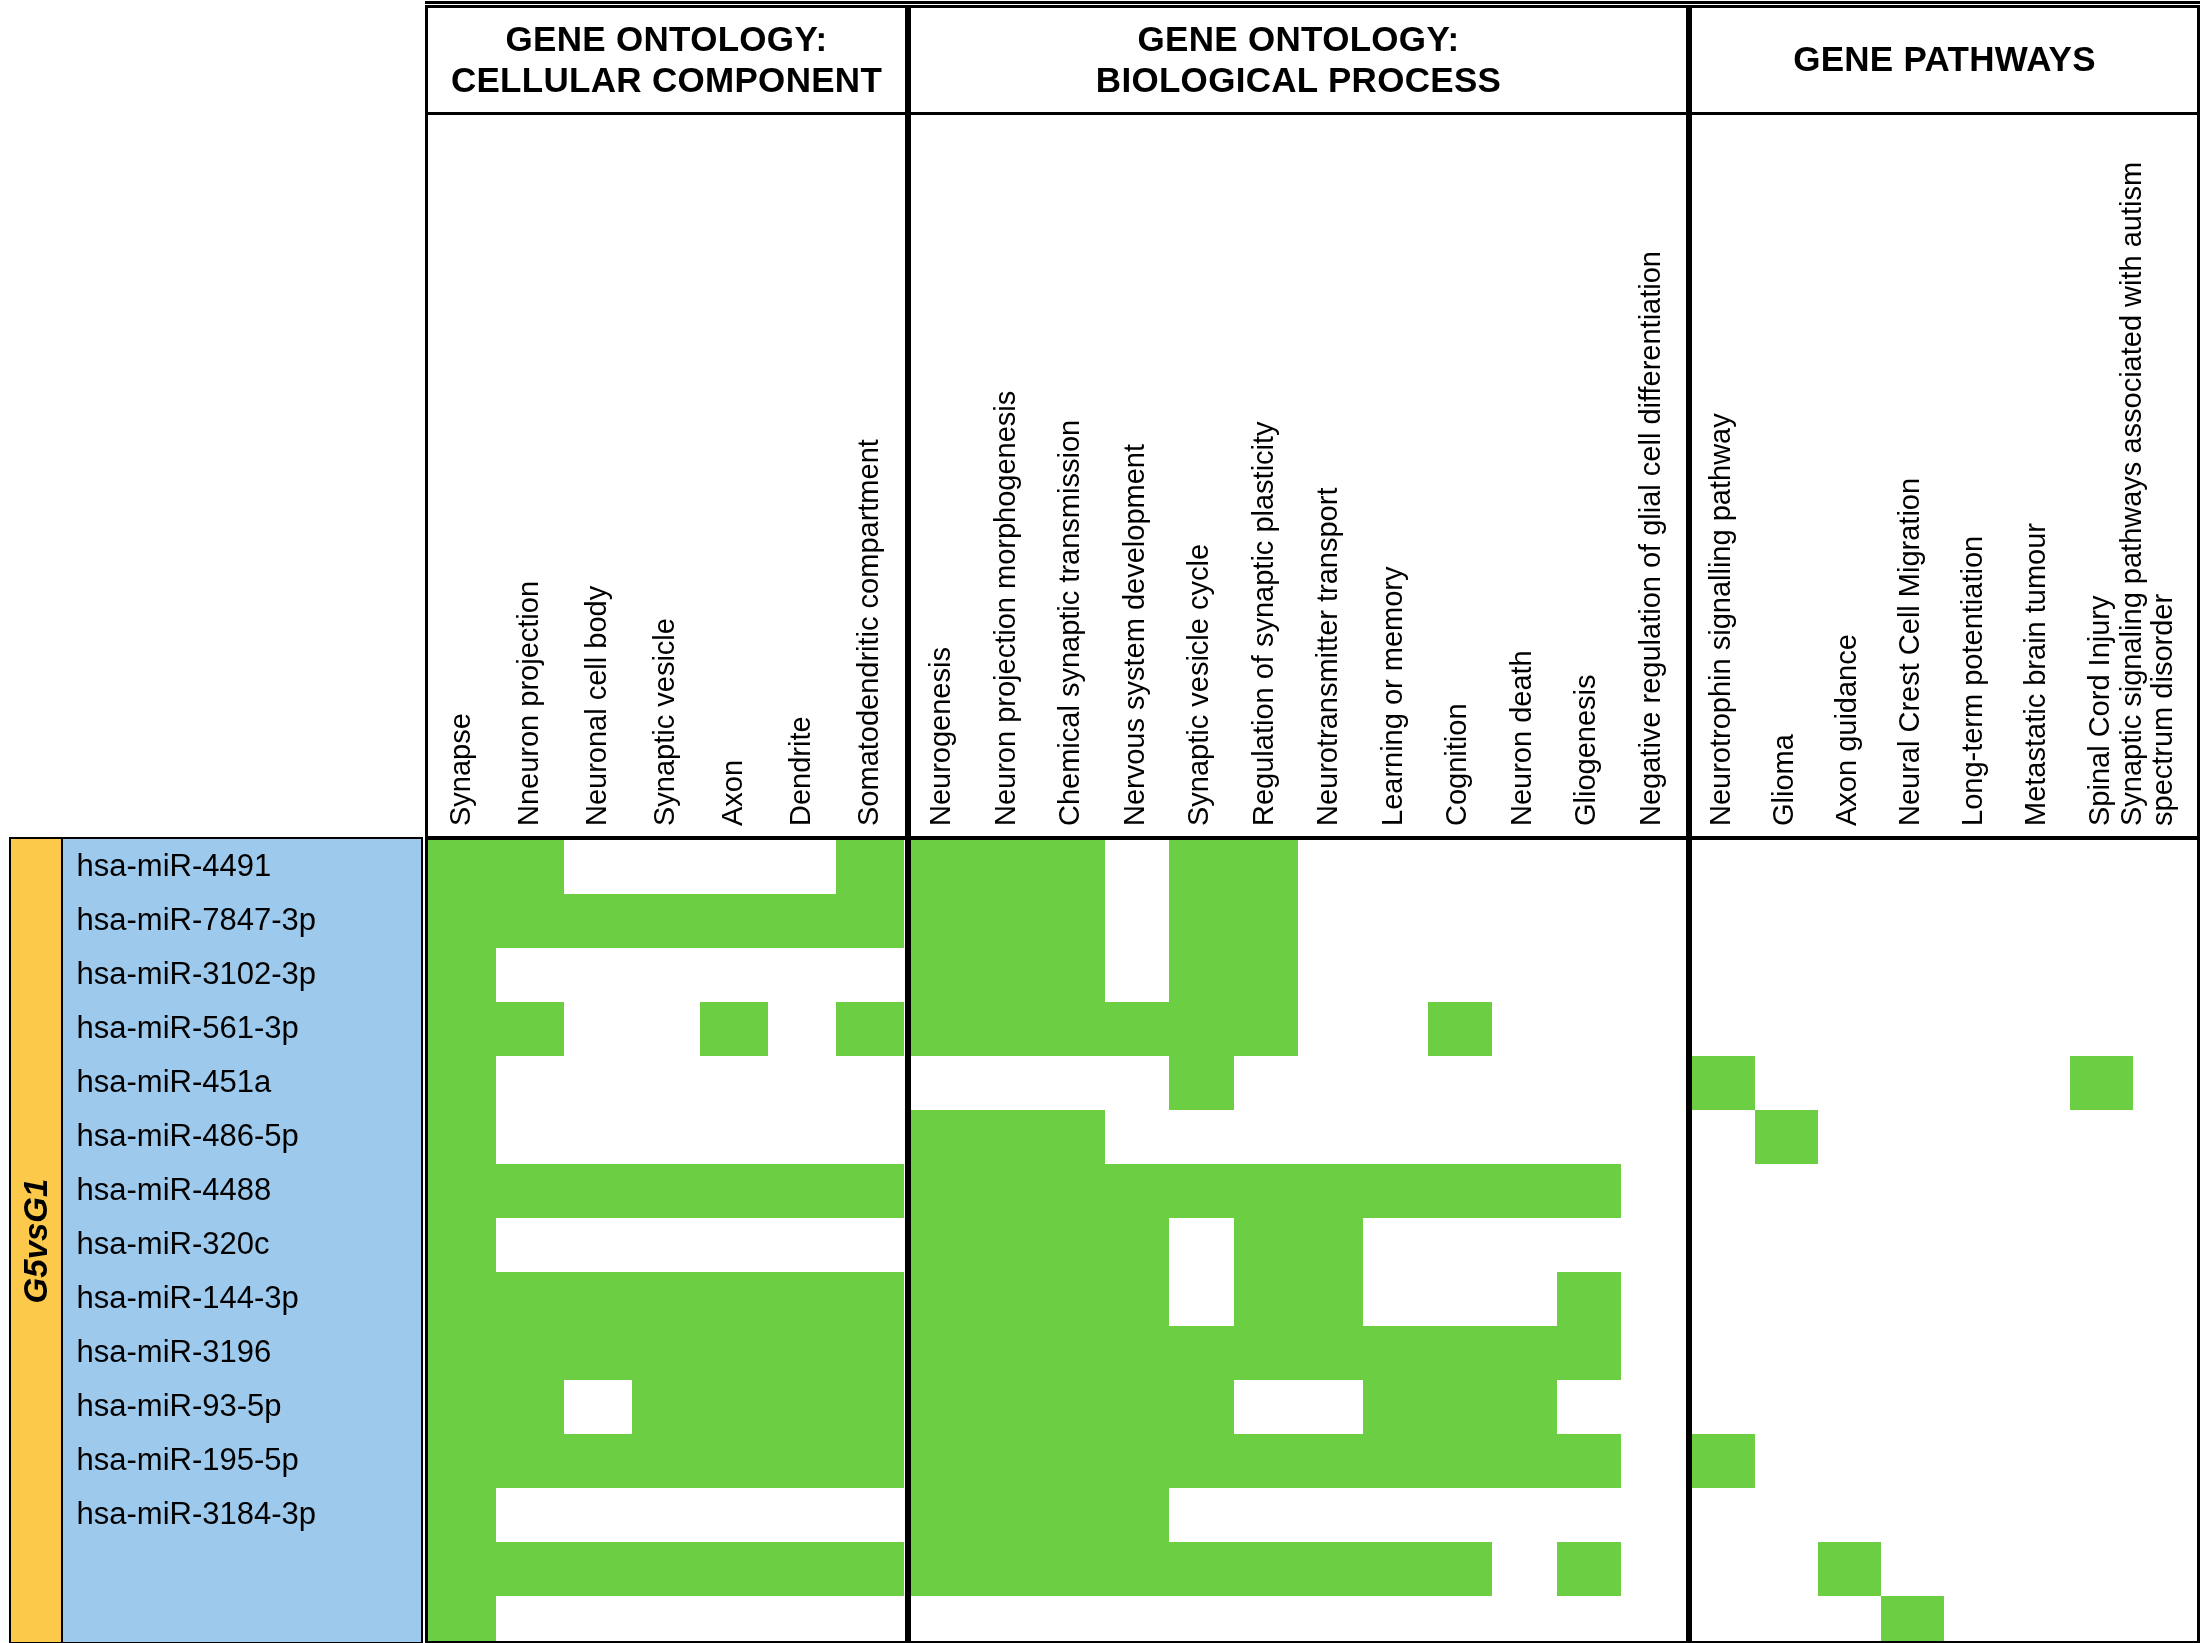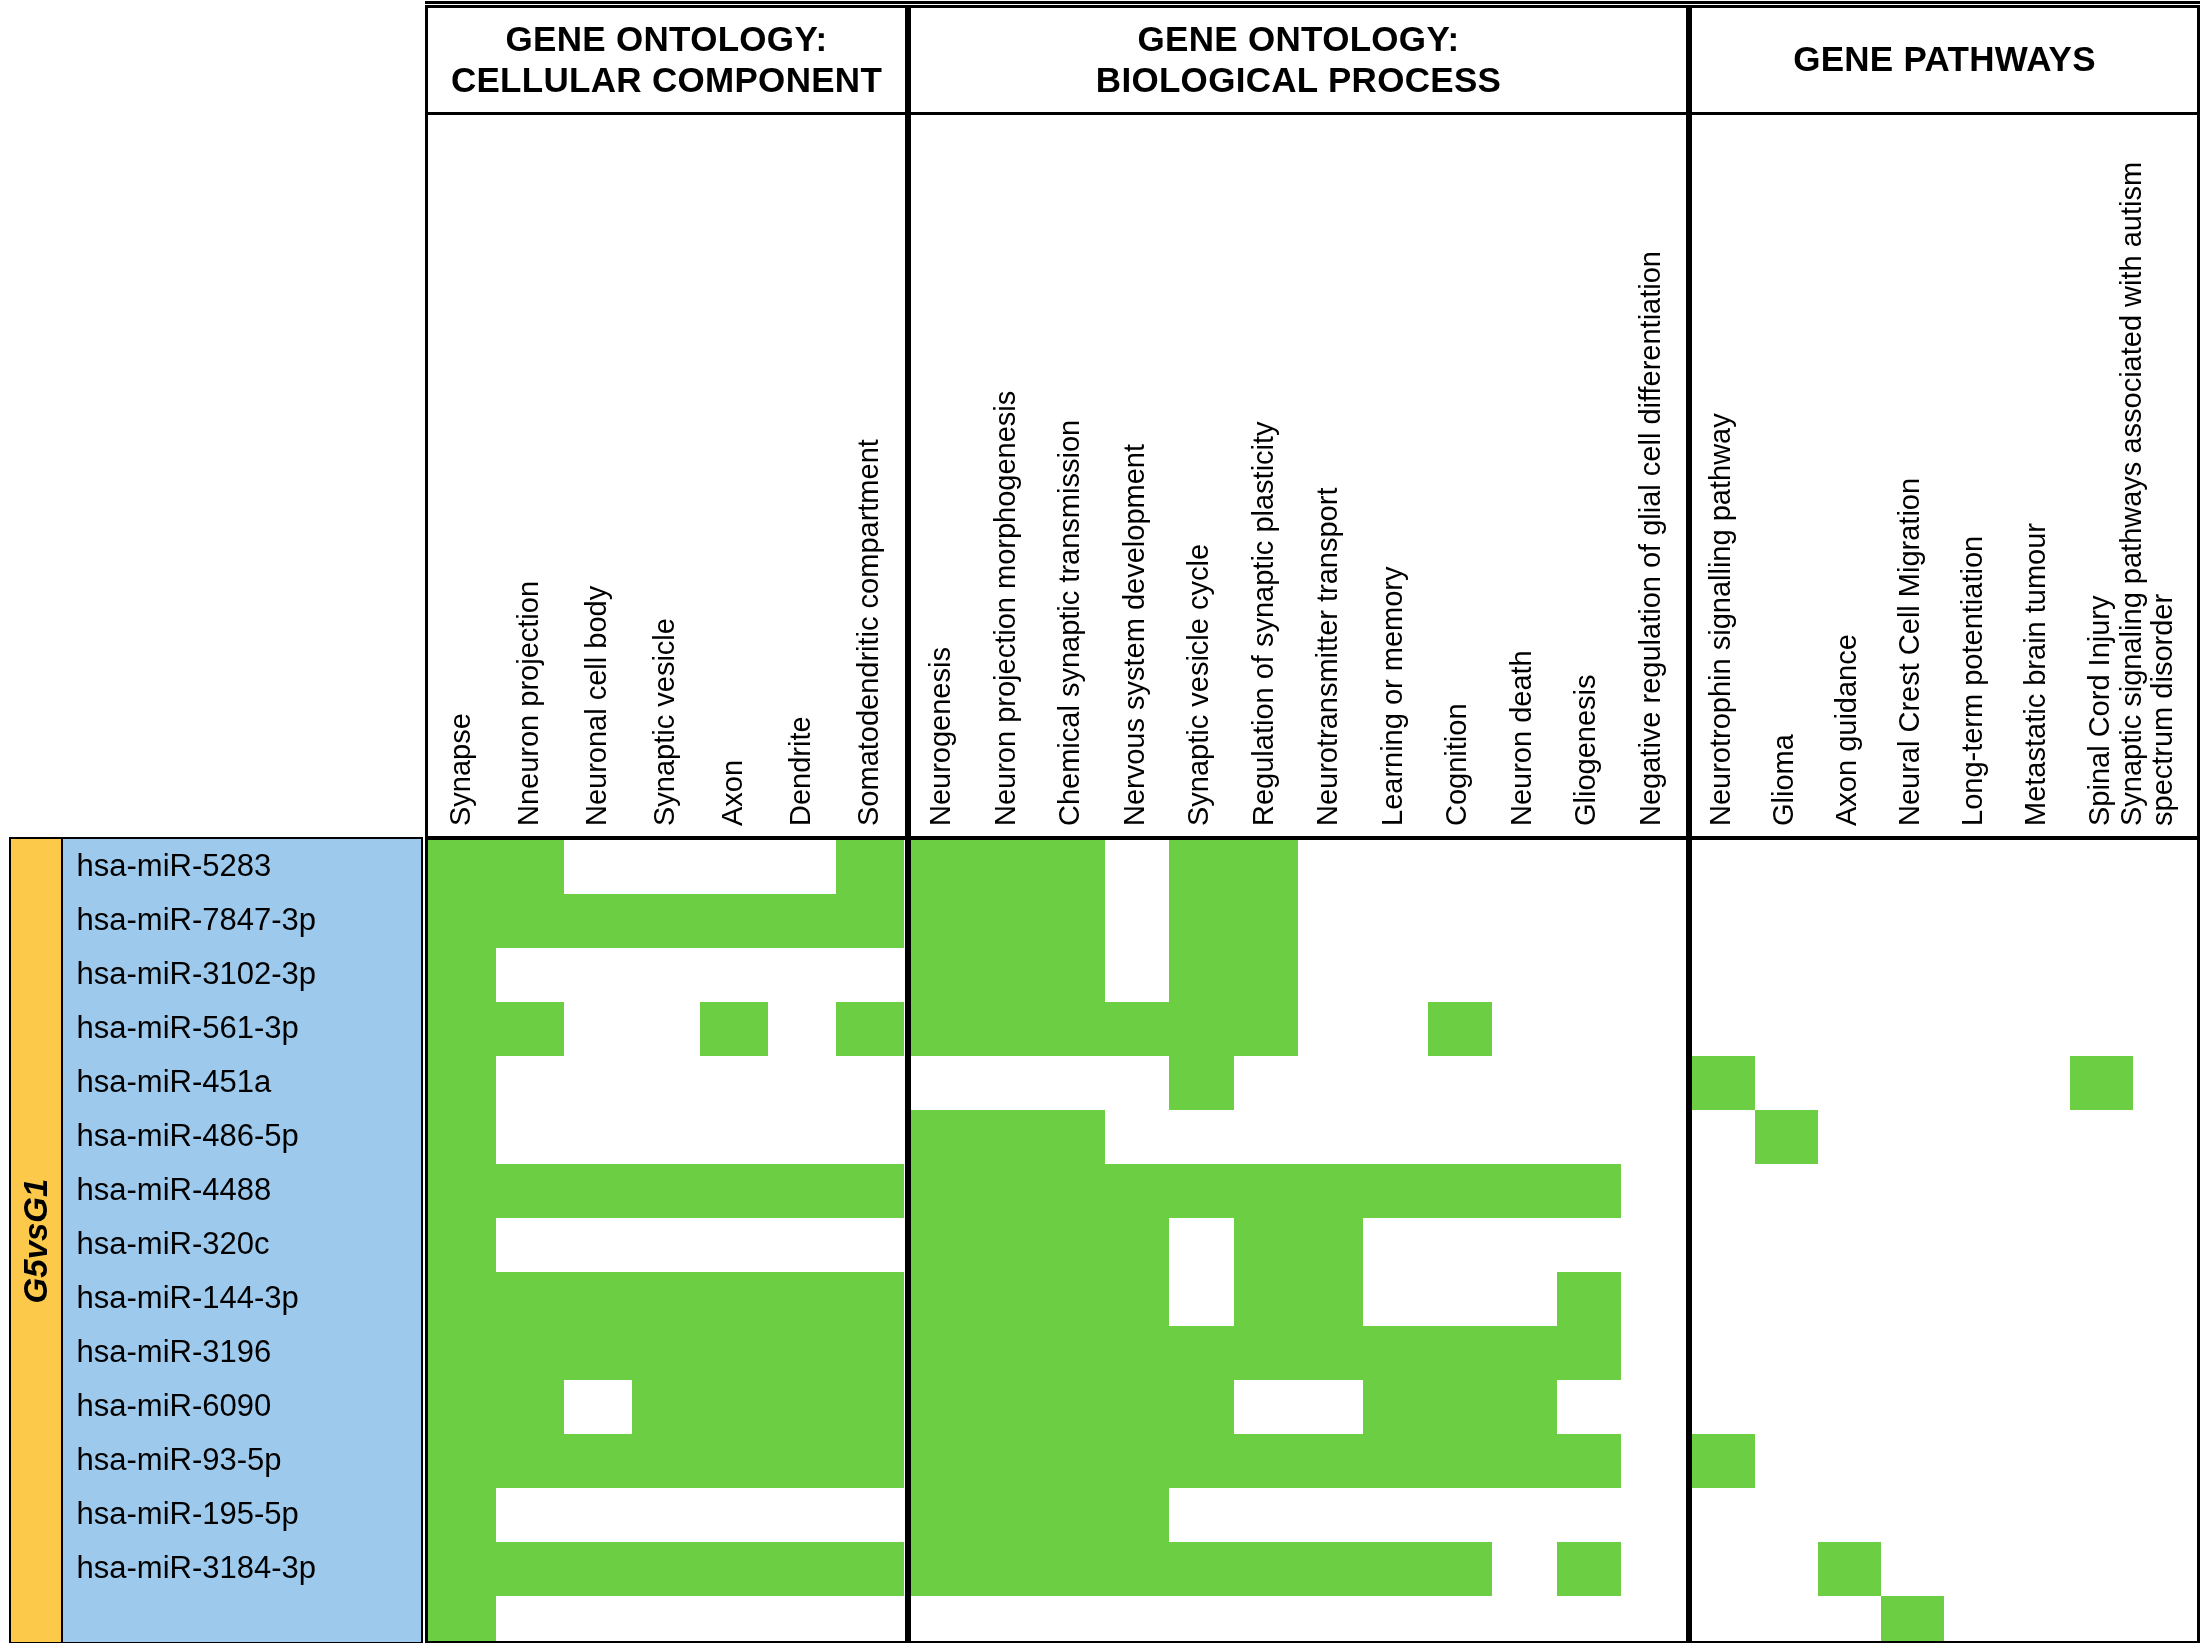--- a/index.html
+++ b/index.html
@@ -143,31 +143,30 @@
       <div class="vlabel" style="left: 296px;">Long-term potentiation</div>
       <div class="vlabel" style="left: 359px;">Metastatic brain tumour</div>
       <div class="vlabel" style="left: 423px;">Spinal Cord Injury</div>
       <div class="vlabel two" style="left: 486px;">Synaptic signaling pathways associated with autism spectrum disorder</div>
     </div>
 
   <div class="group-band">
     <span>G5vsG1</span>
   </div>
   <div class="rowlabels" id="rowlabels">
-      <div class="rowlabel">hsa-miR-5283</div>
+      <div class="rowlabel">hsa-miR-4491</div>
       <div class="rowlabel">hsa-miR-7847-3p</div>
       <div class="rowlabel">hsa-miR-3102-3p</div>
       <div class="rowlabel">hsa-miR-561-3p</div>
       <div class="rowlabel">hsa-miR-451a</div>
       <div class="rowlabel">hsa-miR-486-5p</div>
       <div class="rowlabel">hsa-miR-4488</div>
       <div class="rowlabel">hsa-miR-320c</div>
       <div class="rowlabel">hsa-miR-144-3p</div>
       <div class="rowlabel">hsa-miR-3196</div>
-      <div class="rowlabel">hsa-miR-6090</div>
       <div class="rowlabel">hsa-miR-93-5p</div>
       <div class="rowlabel">hsa-miR-195-5p</div>
       <div class="rowlabel">hsa-miR-3184-3p</div>
     </div>
 
   <div class="matrix" id="mx-cc">
       <div class="mrow">
         <div class="cell on" style="width: 68px;"></div>
         <div class="cell on" style="width: 68px;"></div>
         <div class="cell off" style="width: 68px;"></div>

